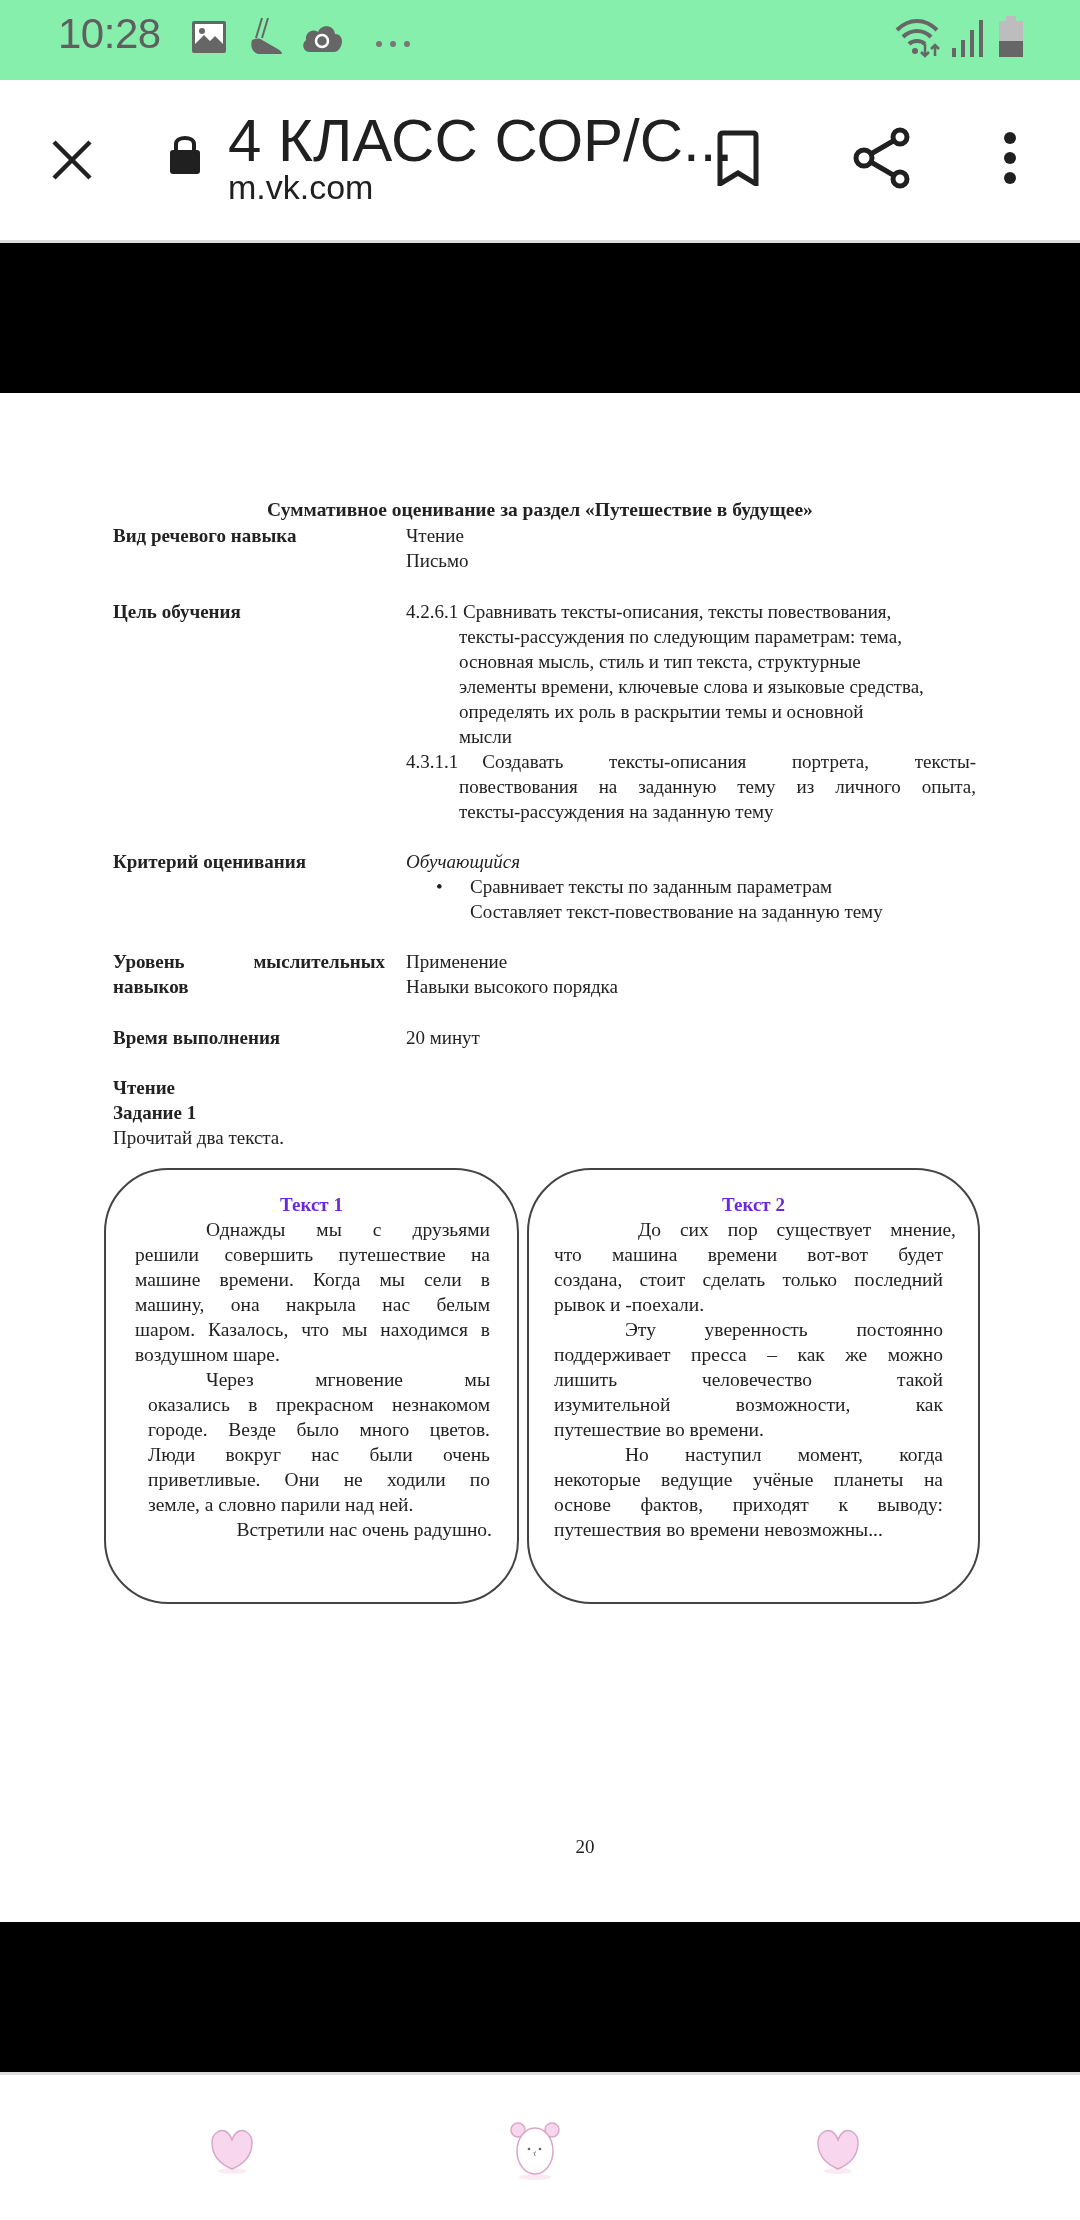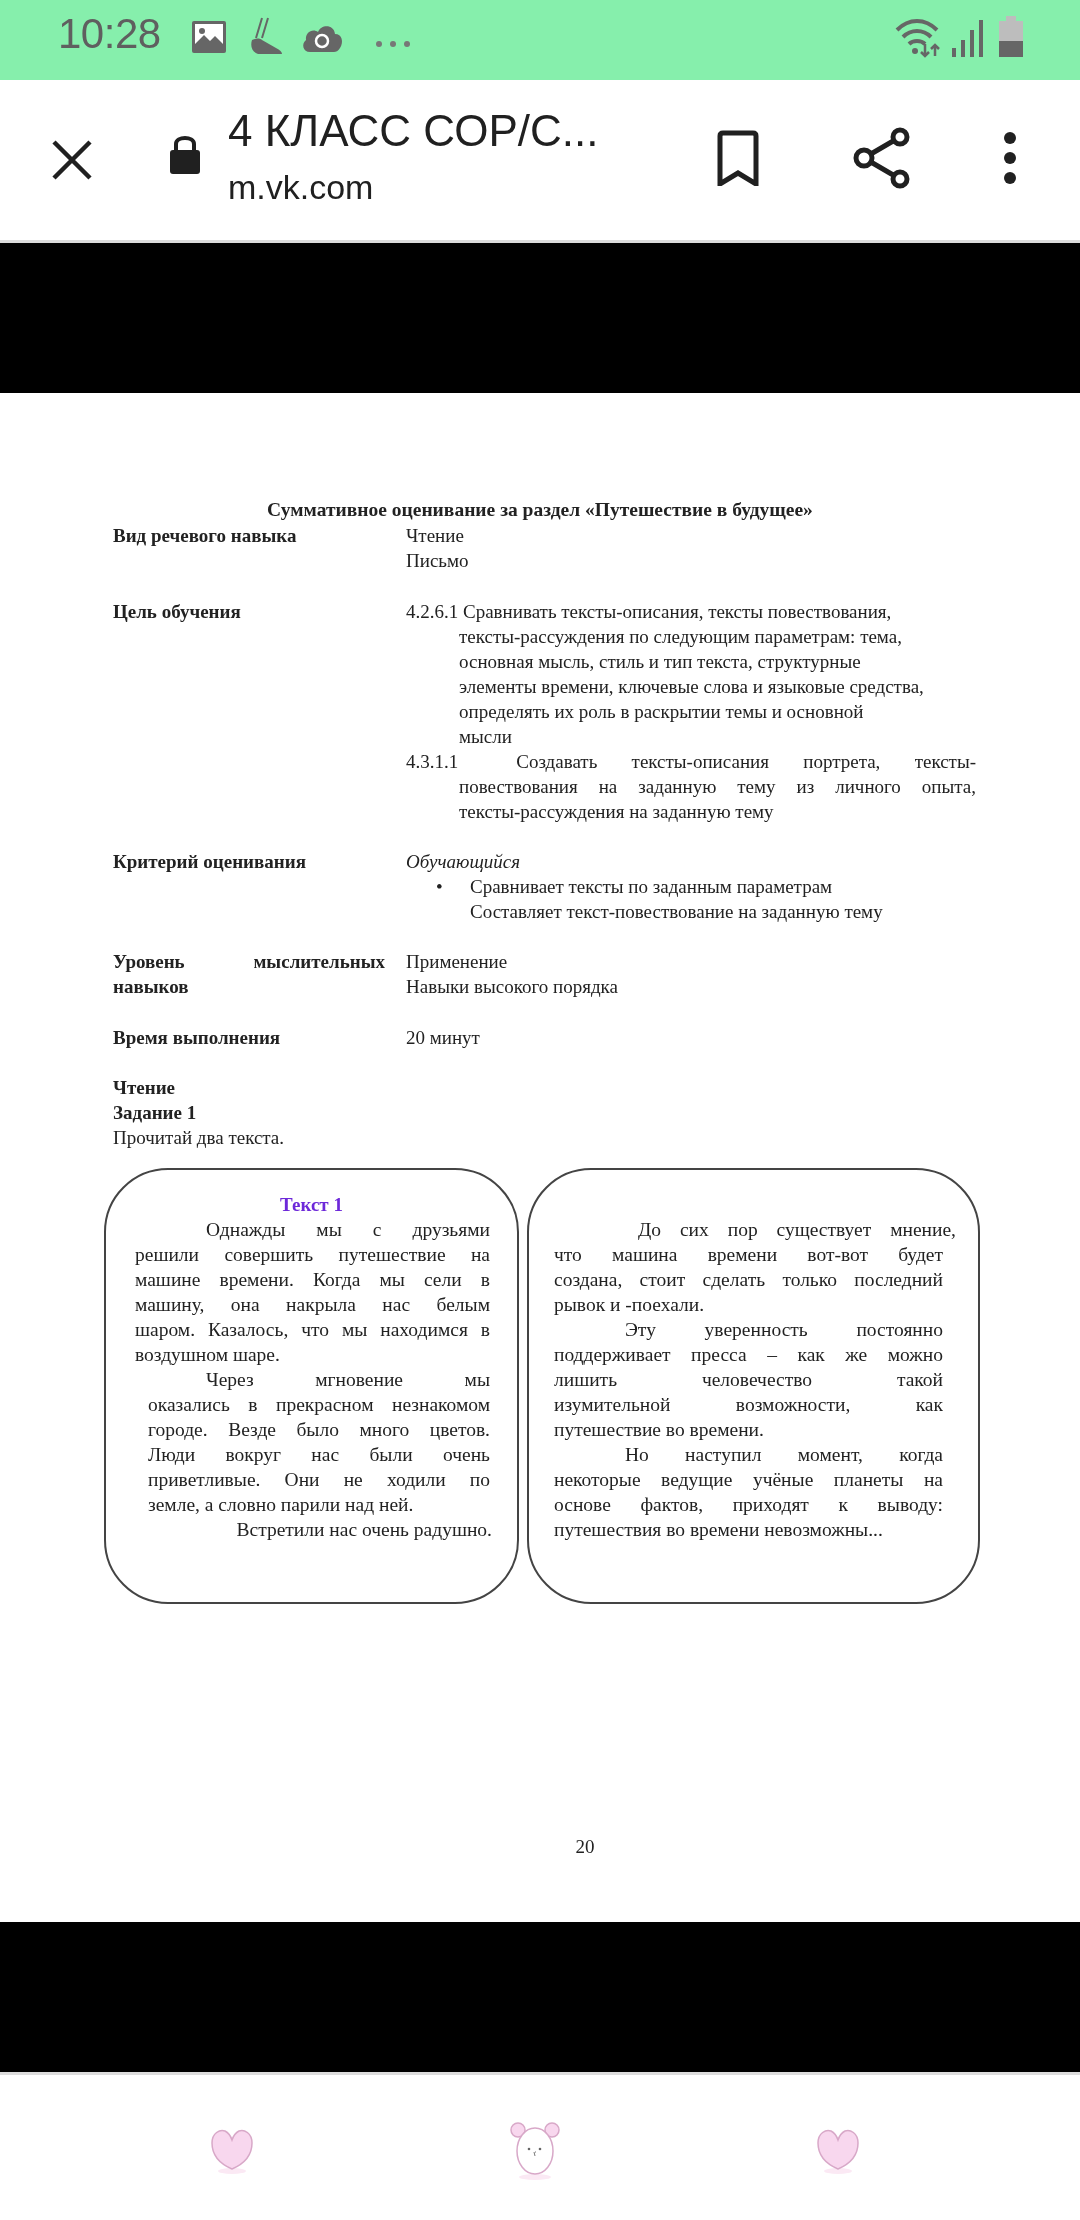--- a/index.html
+++ b/index.html
@@ -8,21 +8,21 @@
 
   
   #status-bar { left:0; top:0; width:1080px; height:80px; background:#86efac; }
   #status-time { left:58px; top:10px; font-size:42px; color:#5f5f5f; font-family:"Liberation Sans", sans-serif; letter-spacing:-0.5px; }
   .sb-icon { position:absolute; top:18px; }
 
   
   #toolbar { left:0; top:80px; width:1080px; height:160px; background:#fff; }
   #close-btn { left:40px; top:48px; width:64px; height:64px; display:flex; align-items:center; justify-content:center; }
   #lock { left:168px; top:52px; }
-  #page-title { left:228px; top:26px; font-size:44px; color:#202020; white-space:nowrap; }
+  #page-title { left:228px; top:26px; font-size:60px; color:#202020; white-space:nowrap; }
   #page-url { left:228px; top:88px; font-size:34px; color:#202020; }
   #bookmark-btn { left:706px; top:42px; width:64px; height:72px; display:flex; align-items:center; justify-content:center; }
   #share-btn { left:846px; top:42px; width:72px; height:72px; display:flex; align-items:center; justify-content:center; }
   #menu-btn { left:980px; top:42px; width:60px; height:72px; display:flex; align-items:center; justify-content:center; }
   #toolbar-divider { left:0; top:240px; width:1080px; height:3px; background:#dcdcdc; }
 
   
   .band { background:#000; left:0; width:1080px; }
   #band-top { top:243px; height:150px; }
   #band-bottom { top:1922px; height:150px; }
@@ -160,21 +160,21 @@
   <div class="doc-text label" style="top:206px;">Цель обучения</div>
   <div class="doc-text val" style="top:206px;">
     <span>4.2.6.1</span>
     <span>Сравнивать тексты-описания, тексты повествования,</span>
   </div>
   <div class="doc-text ind" style="top:231px;">тексты-рассуждения по следующим параметрам: тема,</div>
   <div class="doc-text ind" style="top:256px;">основная мысль, стиль и тип текста, структурные</div>
   <div class="doc-text ind" style="top:281px;">элементы времени, ключевые слова и языковые средства,</div>
   <div class="doc-text ind" style="top:306px;">определять их роль в раскрытии темы и основной</div>
   <div class="doc-text ind" style="top:331px;">мысли</div>
-  <div class="doc-text val" style="top:356px; width:570px; display:flex; justify-content:flex-end;gap:34px;">
+  <div class="doc-text val" style="top:356px; width:570px; display:flex; justify-content:flex-end;">
     <span>4.3.1.1</span>
     <span style="flex:1; margin-left:24px; text-align:justify; text-align-last:justify;">Создавать тексты-описания портрета, тексты-</span>
   </div>
   <div class="doc-text ind justify" style="top:381px; width:517px;">повествования на заданную тему из личного опыта,</div>
   <div class="doc-text ind" style="top:406px;">тексты-рассуждения на заданную тему</div>
 
   <div class="doc-text label" style="top:456px;">Критерий оценивания</div>
   <div class="doc-text val ital" style="top:456px;">Обучающийся</div>
   <div class="doc-text" style="top:481px; left:436px;">•</div>
   <div class="doc-text ind" style="top:481px;left:470px;">Сравнивает тексты по заданным параметрам</div>
@@ -203,20 +203,21 @@
     <div class="box-line bj" style="left:100px; width:284px; top:197px;">Через мгновение мы</div>
     <div class="box-line bj" style="left:42px; width:342px; top:222px;">оказались в прекрасном незнакомом</div>
     <div class="box-line bj" style="left:42px; width:342px; top:247px;">городе. Везде было много цветов.</div>
     <div class="box-line bj" style="left:42px; width:342px; top:272px;">Люди вокруг нас были очень</div>
     <div class="box-line bj" style="left:42px; width:342px; top:297px;">приветливые. Они не ходили по</div>
     <div class="box-line" style="left:42px; top:322px;">земле, а словно парили над ней.</div>
     <div class="box-line" style="right:25px; top:347px;">Встретили нас очень радушно.</div>
   </div>
 
   <div id="box2" class="box">
+    <div class="box-title">Текст 2</div>
     <div class="box-line bj" style="left:96px; width:318px; top:47px;margin-left:13px;">До сих пор существует мнение,</div>
     <div class="box-line bj" style="left:25px; width:389px; top:72px;">что машина времени вот-вот будет</div>
     <div class="box-line bj" style="left:25px; width:389px; top:97px;">создана, стоит сделать только последний</div>
     <div class="box-line" style="left:25px; top:122px;">рывок и -поехали.</div>
     <div class="box-line bj" style="left:96px; width:318px; top:147px;">Эту уверенность постоянно</div>
     <div class="box-line bj" style="left:25px; width:389px; top:172px;">поддерживает пресса – как же можно</div>
     <div class="box-line bj" style="left:25px; width:389px; top:197px;">лишить человечество такой</div>
     <div class="box-line bj" style="left:25px; width:389px; top:222px;">изумительной возможности, как</div>
     <div class="box-line" style="left:25px; top:247px;">путешествие во времени.</div>
     <div class="box-line bj" style="left:96px; width:318px; top:272px;">Но наступил момент, когда</div>

